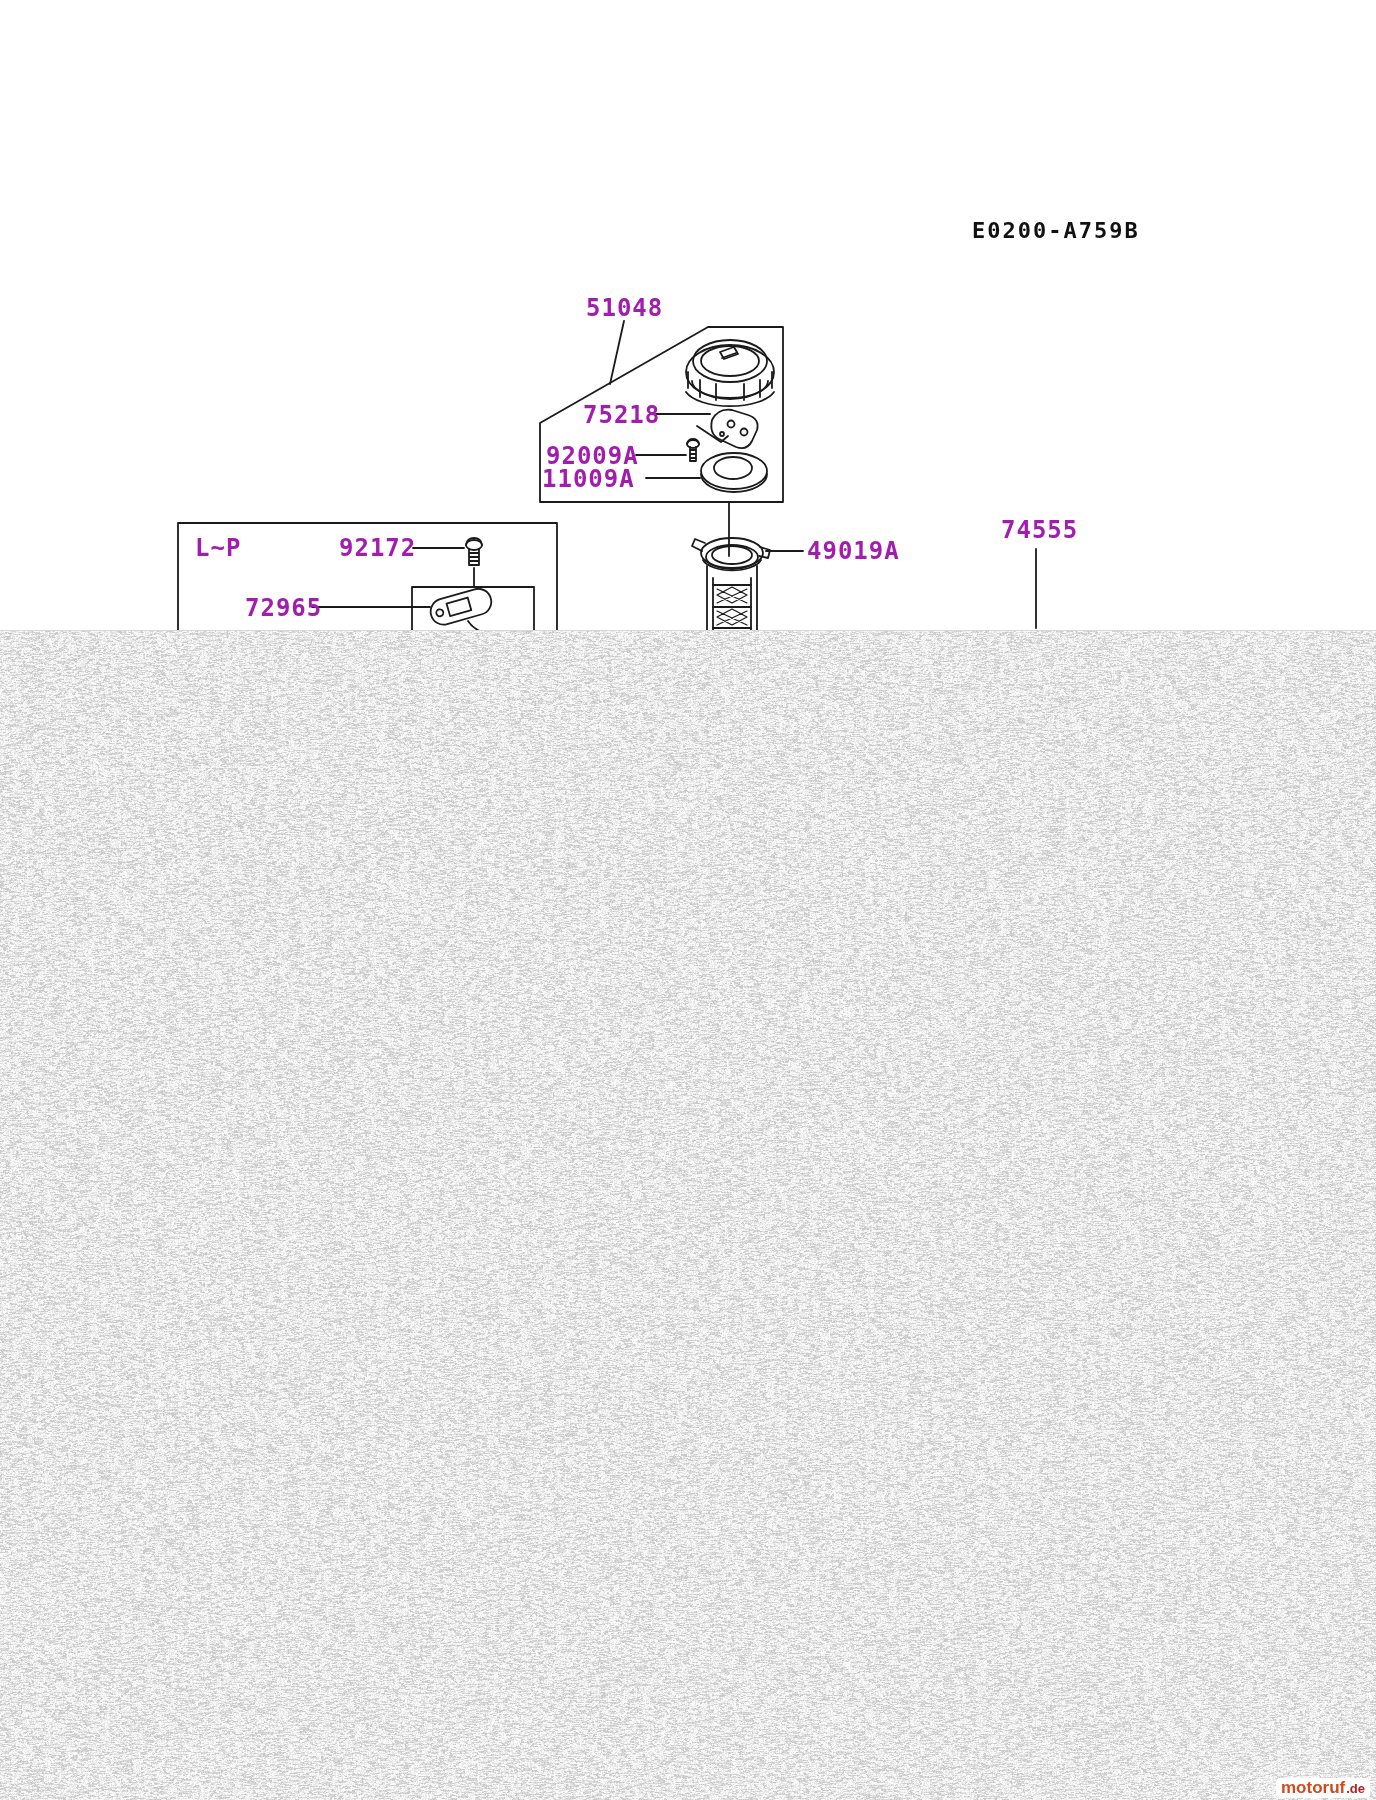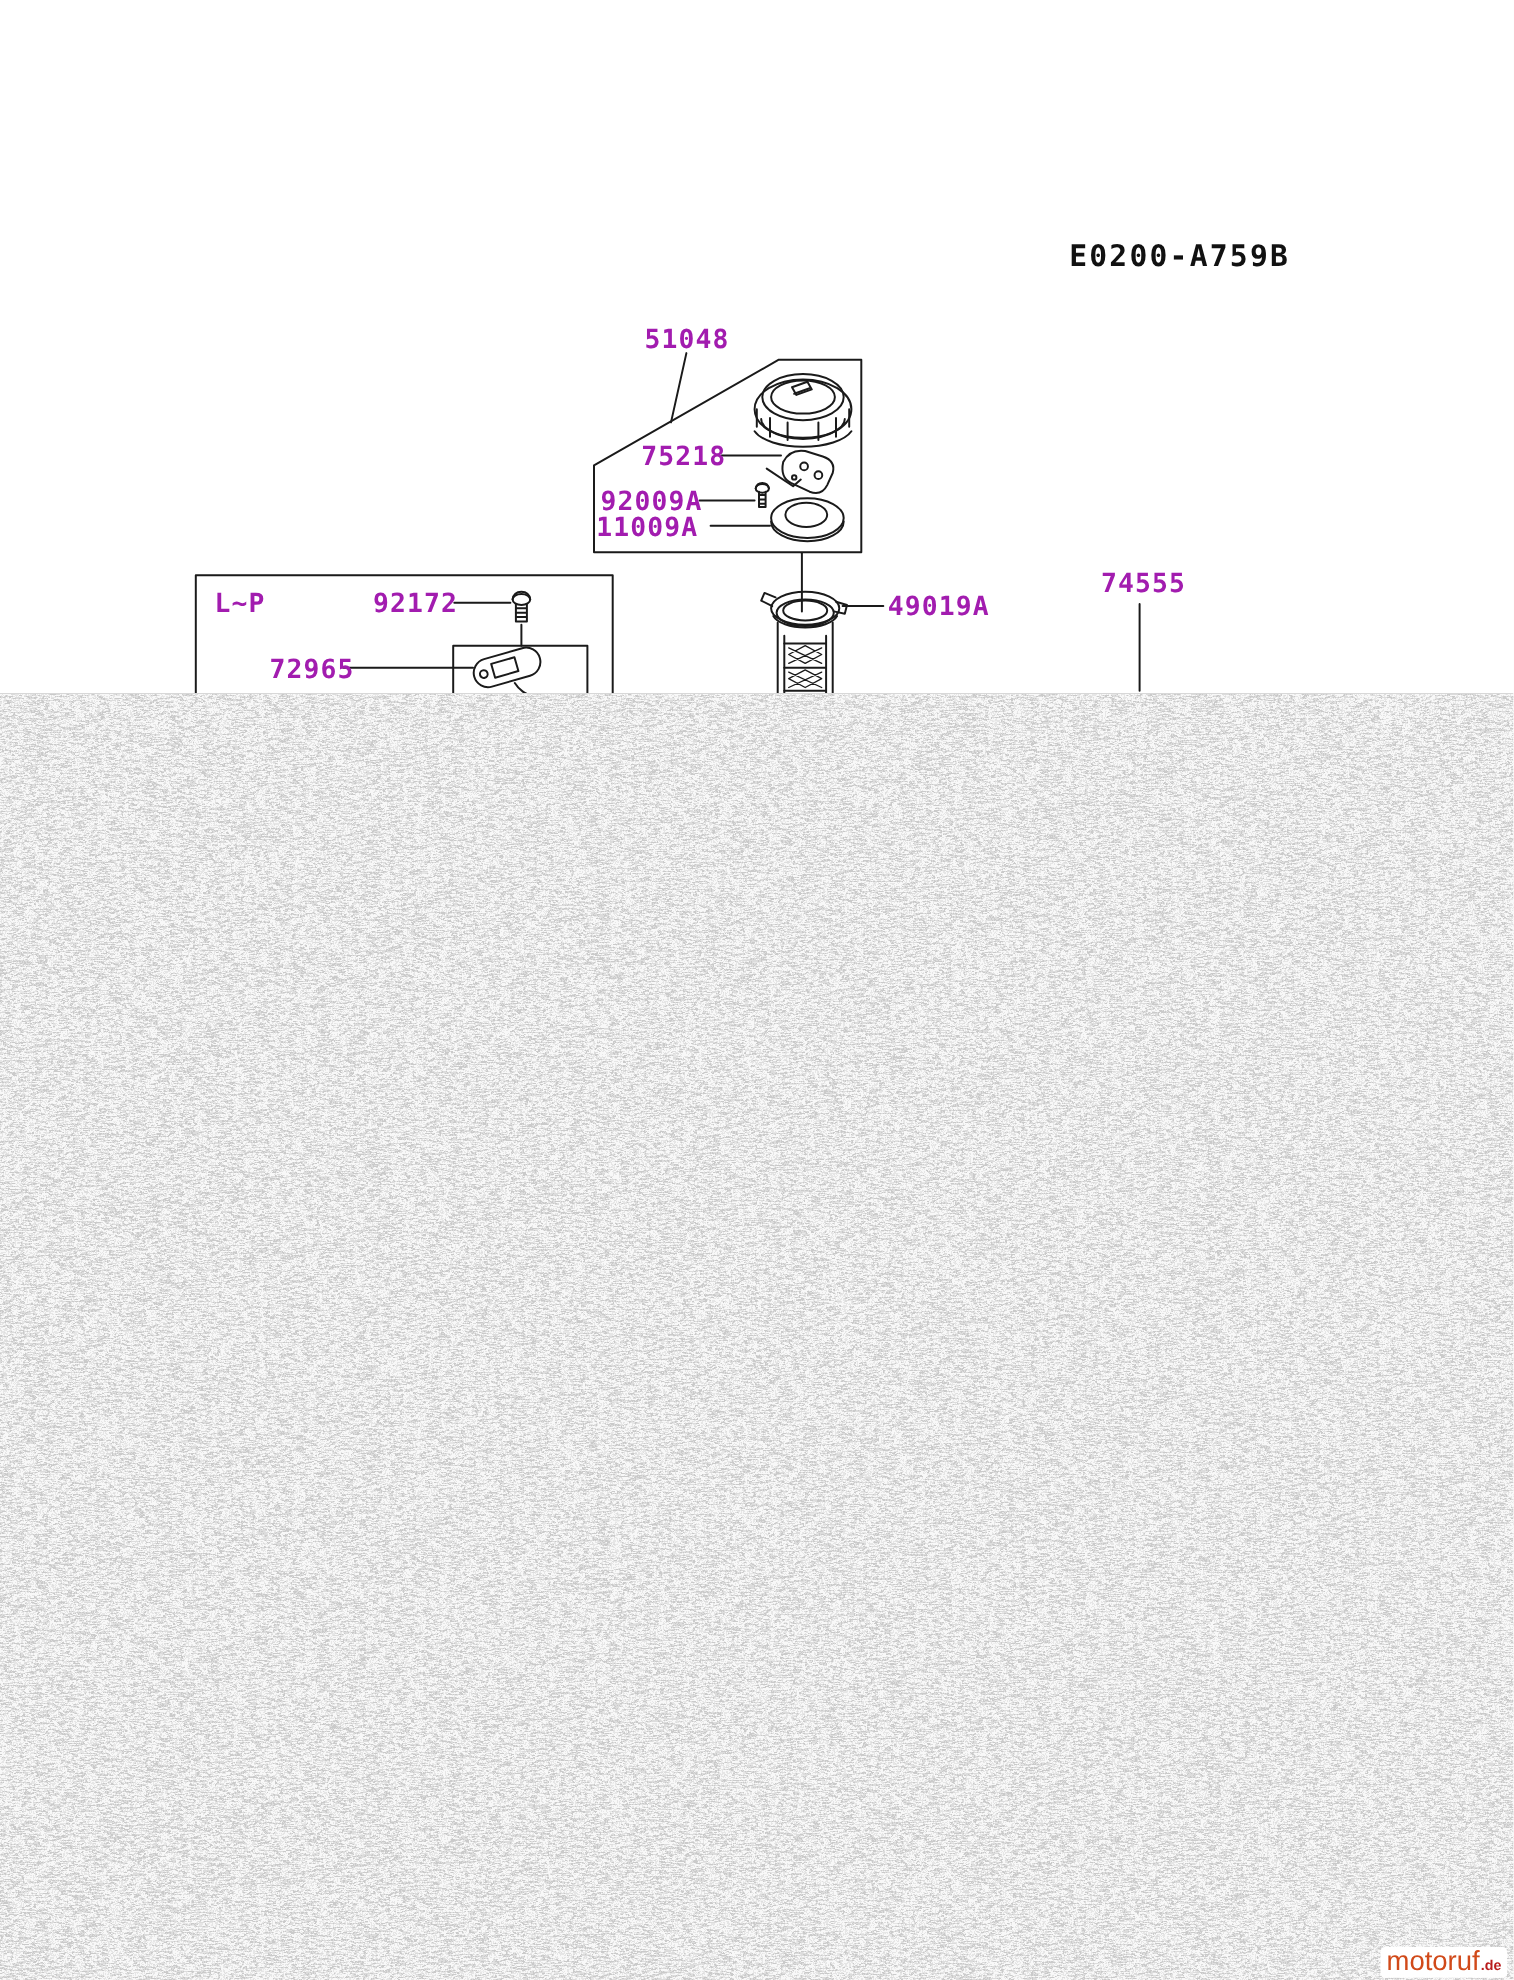--- a/index.html
+++ b/index.html
@@ -1,29 +1,29 @@
 <!DOCTYPE html>
 <html><head>
 <meta charset="utf-8">
 <style>
   html,body{margin:0;padding:0;background:#ffffff;}
   #page{position:relative;width:1376px;height:1800px;background:#ffffff;overflow:hidden;
         font-family:"DejaVu Sans Mono","Liberation Mono",monospace;}
   .lbl{position:absolute;font-weight:bold;font-size:24px;letter-spacing:1px;color:#a21caf;
        white-space:nowrap;line-height:1;}
-  .title{position:absolute;font-weight:bold;font-size:27px;letter-spacing:2px;color:#111;
+  .title{position:absolute;font-weight:bold;font-size:22px;letter-spacing:2px;color:#111;
        white-space:nowrap;line-height:1;}
   #linework{position:absolute;left:0;top:0;}
   #noise-region{position:absolute;left:0;top:630px;width:1376px;height:1170px;
        background:#efefef;border-top:1px solid #d8d8d8;}
   #noise-region svg{display:block;}
   #watermark{position:absolute;right:6px;bottom:2px;background:#ffffff;border-radius:4px;
        padding:1px 5px 2px 5px;display:flex;align-items:baseline;gap:1px;
        font-family:"Liberation Sans",sans-serif;}
-  #watermark .brand{font-weight:normal;font-size:25px;line-height:1;}
+  #watermark .brand{font-weight:bold;font-size:17px;line-height:1;}
   #watermark .tld{font-size:13px;color:#b91c1c;font-weight:bold;}
 </style>
 </head>
 <body>
 
 <div id="page">
 
   <svg id="linework" width="1376" height="630" viewBox="0 0 1376 630" fill="none" stroke="#1a1a1a" stroke-width="1.8" stroke-linejoin="round" stroke-linecap="round">
 
     <path d="M540,423 L708,327 L783,327 L783,502 L540,502 Z"></path>

